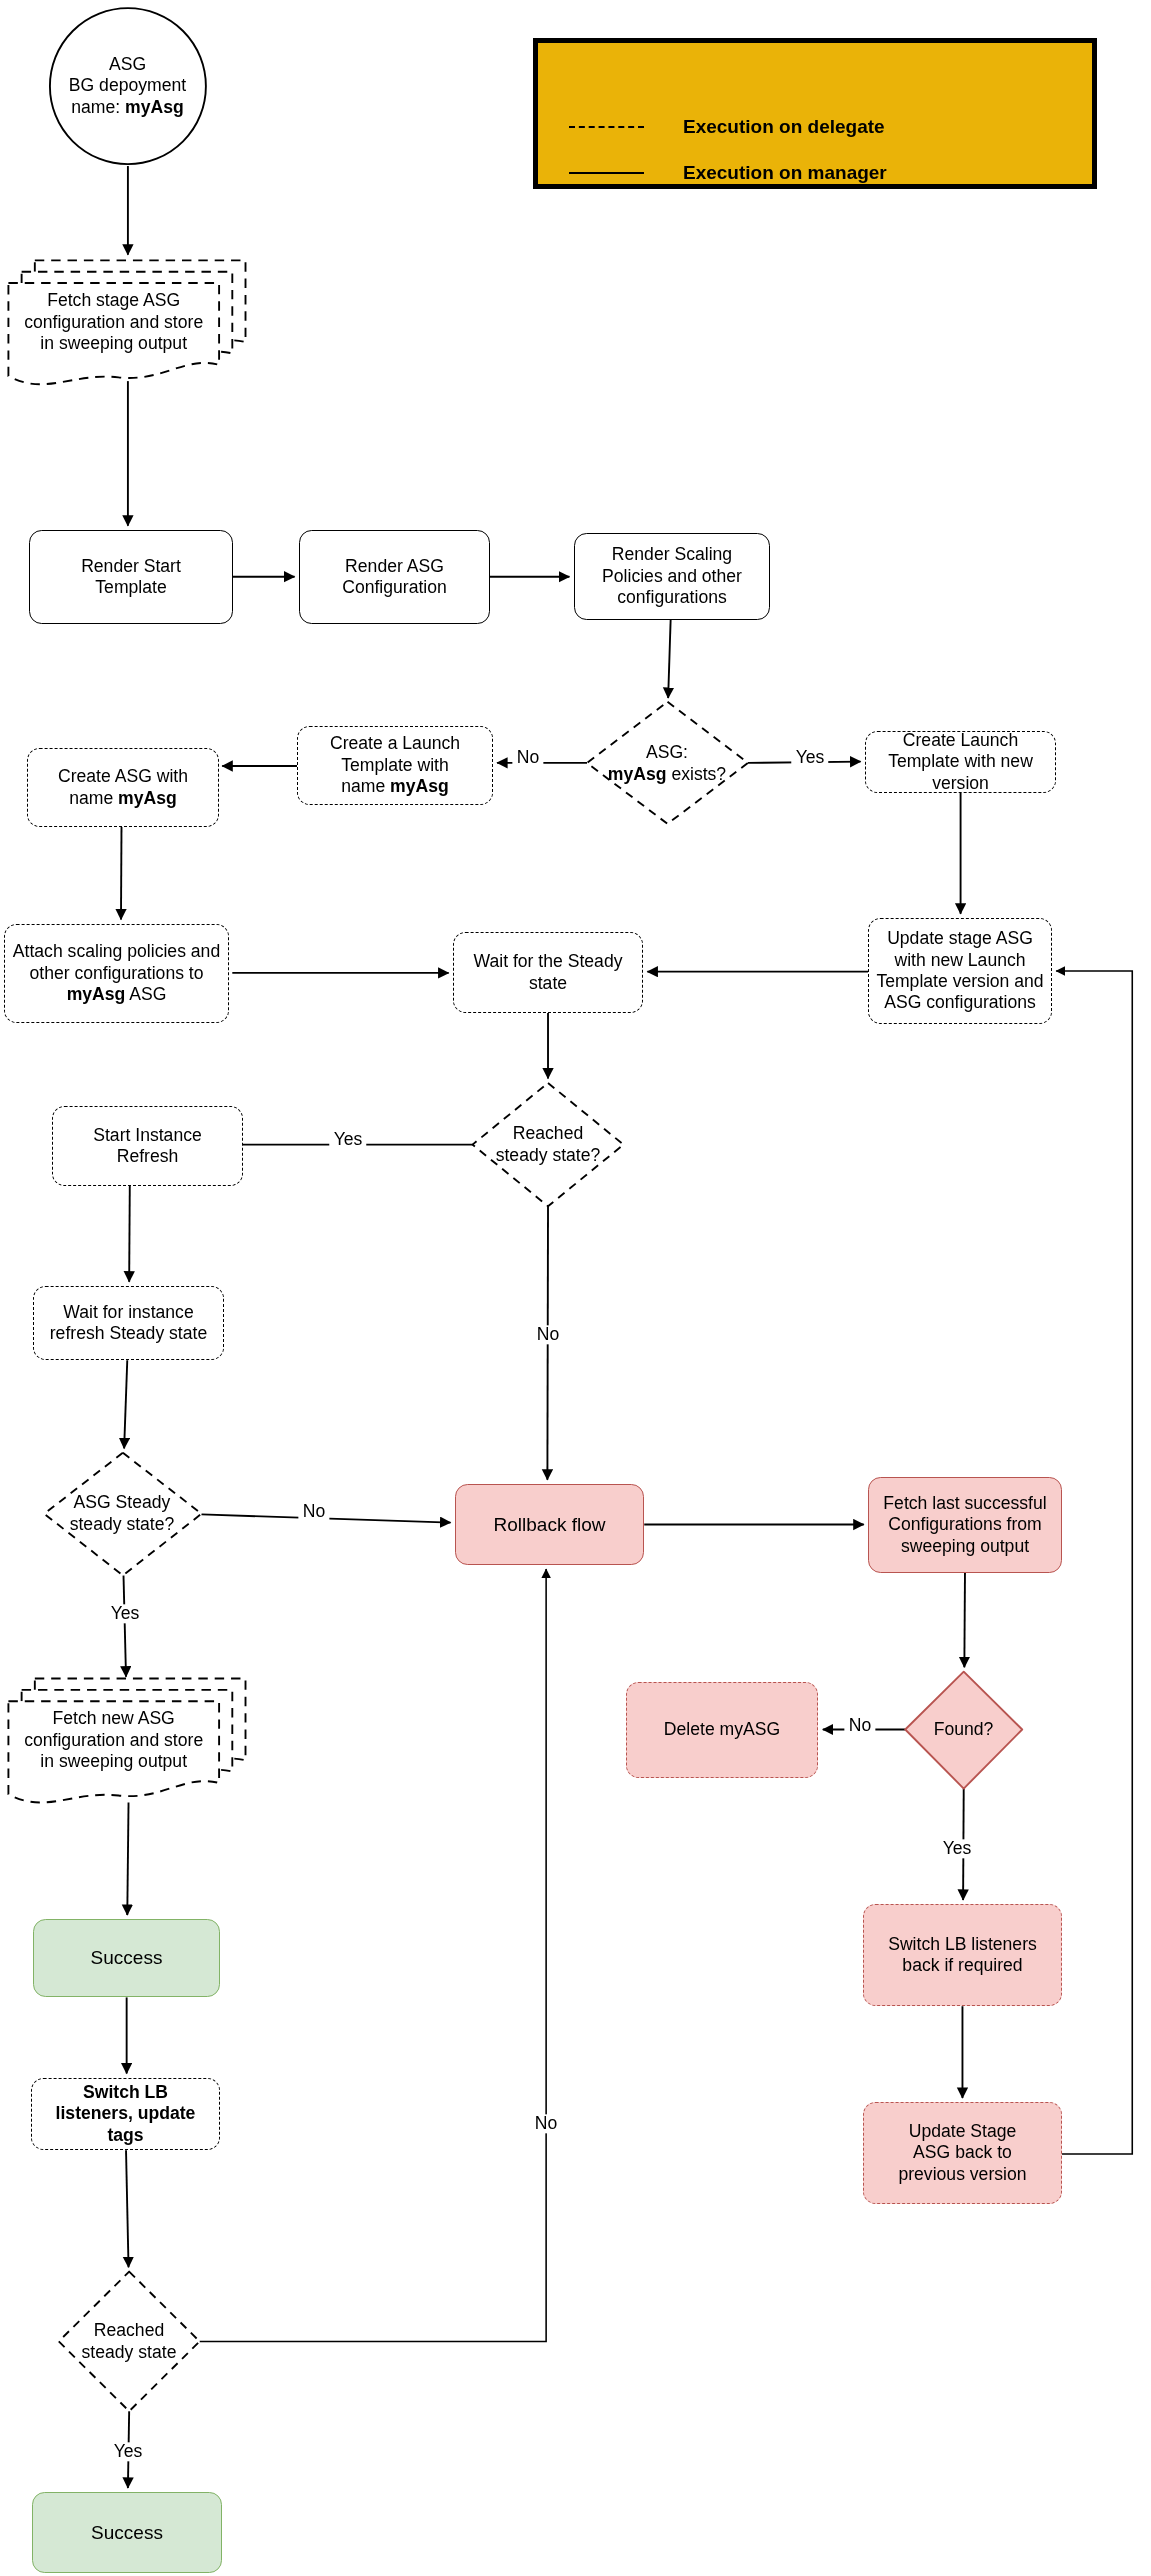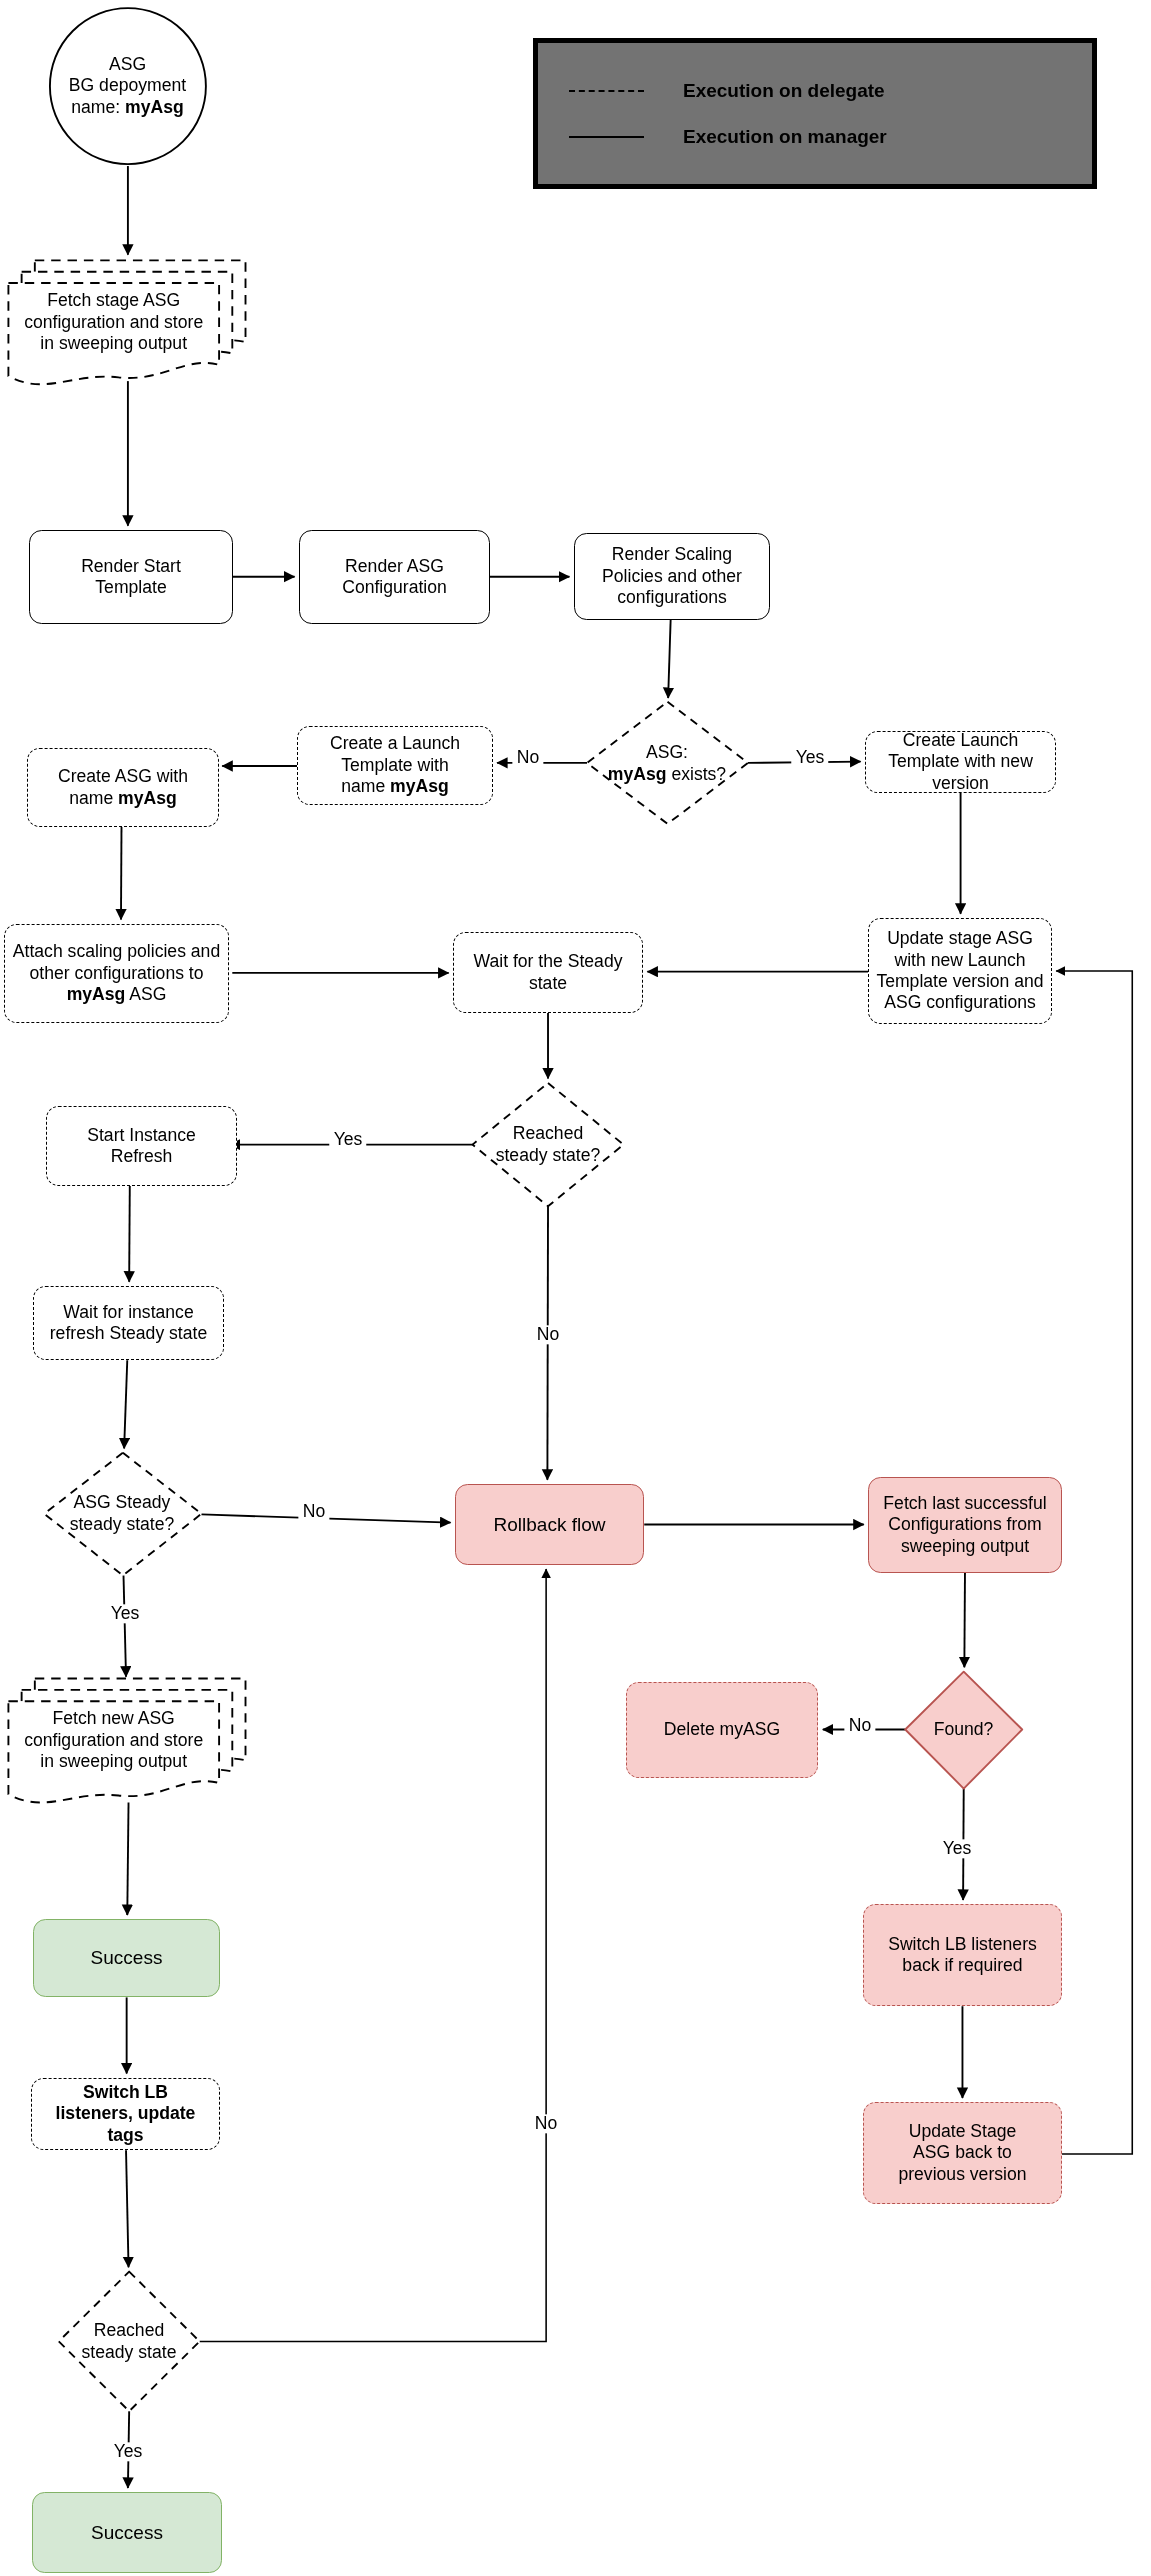--- a/index.html
+++ b/index.html
@@ -22,21 +22,21 @@
   .solid-black{border:1.9px solid var(--line);}
   .dashed-black{border:1.9px dashed var(--line);}
   .pink{background:var(--pink-fill);border:1.9px solid var(--pink-border);}
   .pink-dashed{background:var(--pink-fill);border:1.9px dashed var(--pink-border);}
   .green{background:var(--green-fill);border:1.9px solid var(--green-border);}
   .shape-label{position:absolute;display:flex;align-items:center;justify-content:center;
                text-align:center;font-size:17.6px;line-height:1.22;}
   .edge-label{position:absolute;transform:translate(-50%,-50%);background:#fff;
               padding:0 4.4px;font-size:17.6px;line-height:1.1;white-space:nowrap;}
   .legend{position:absolute;left:533px;top:38px;width:564px;height:151px;box-sizing:border-box;
-          border:5px solid #000;background:#737373;display:flex;flex-direction:column;justify-content:center;gap:24px;}
+          border:5px solid #000;background:#eab308;display:flex;flex-direction:column;justify-content:flex-end;gap:24px;}
   .legend-row{display:flex;align-items:center;}
   .legend-line{width:75px;margin-left:31px;border-top:2.5px solid #000;}
   .legend-line.dashed{border-top-style:dashed;}
   .legend-text{margin-left:39px;font-weight:bold;font-size:19px;}
   b{font-weight:bold;}
 </style>
 </head>
 <body>
 
 <div class="canvas">
@@ -161,21 +161,21 @@
   <div class="node dashed-black" style="left:4px;top:924px;width:225px;height:99px;padding:0 6.3px;">
     <div><span>Attach scaling policies and other configurations to </span><b>myAsg</b><span> ASG</span></div>
   </div>
   <div class="node dashed-black" style="left:453px;top:932px;width:190px;height:81px;padding:0 12.6px;">
     <div>Wait for the Steady state</div>
   </div>
   <div class="node dashed-black" style="left:868px;top:918px;width:184px;height:106px;padding:0 3.8px;">
     <div>Update stage ASG with new Launch Template version and ASG configurations</div>
   </div>
 
-  <div class="node dashed-black" style="left:46px;top:1106px;width:191px;height:80px;padding:0 35px;">
+  <div class="node dashed-black" style="left:52px;top:1106px;width:191px;height:80px;padding:0 35px;">
     <div>Start Instance Refresh</div>
   </div>
   <div class="node dashed-black" style="left:33px;top:1286px;width:191px;height:74px;padding:0 8.8px;">
     <div>Wait for instance refresh Steady state</div>
   </div>
 
   <div class="node pink" style="left:455px;top:1484px;width:189px;height:81px;font-size:19px;">
     <div>Rollback flow</div>
   </div>
   <div class="node pink" style="left:868px;top:1477px;width:194px;height:96px;padding:0 10px;">

